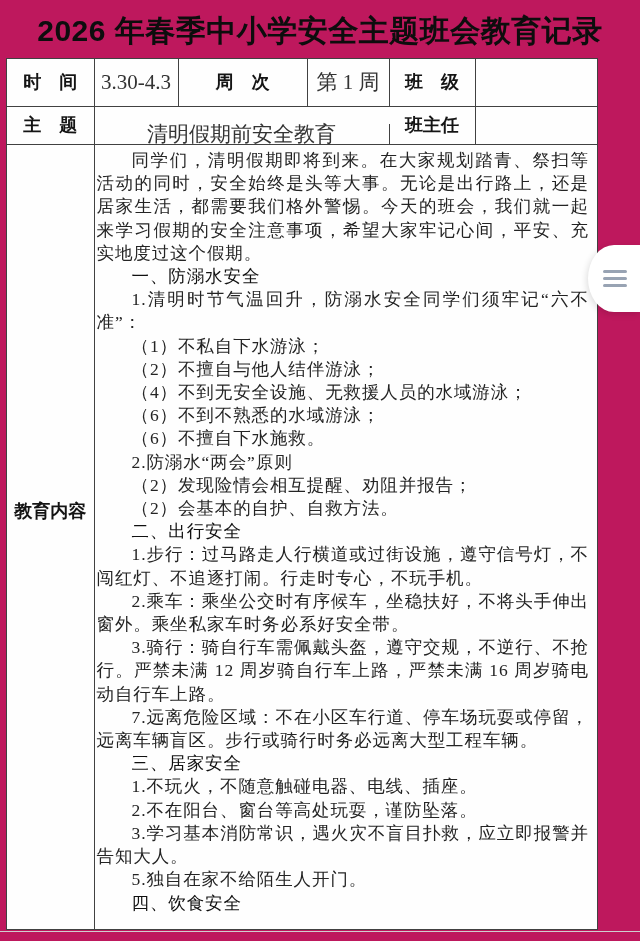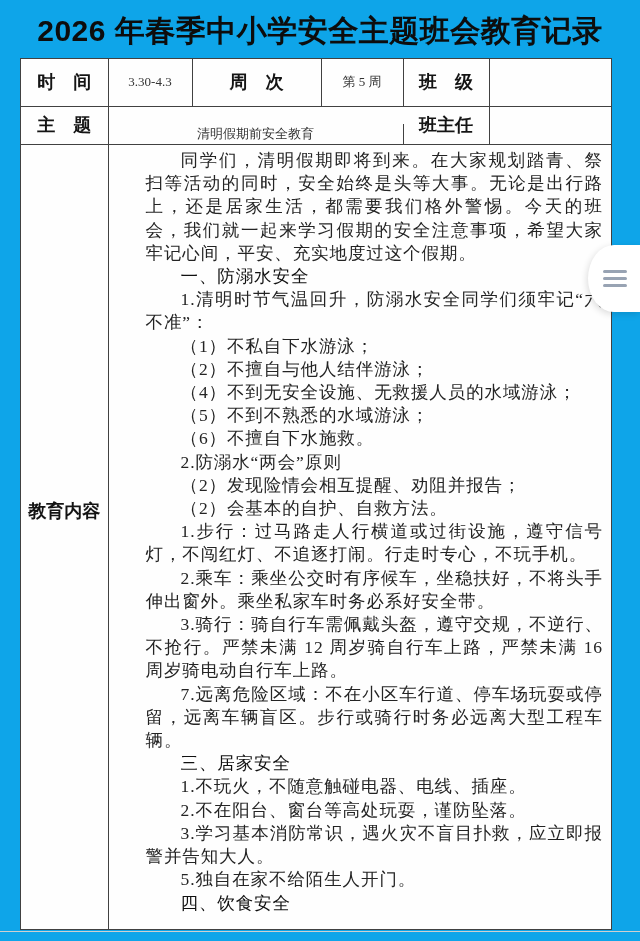--- a/index.html
+++ b/index.html
@@ -1,63 +1,63 @@
 <!DOCTYPE html>
 <html><head>
 <meta charset="utf-8">
 <style>
   * { margin:0; padding:0; box-sizing:border-box; }
   html,body { background:#ffffff; }
   #screen {
     position:relative; width:640px; height:941px;
-    background:#0ea5e9; overflow:hidden;
+    background:#be185d; overflow:hidden;
     font-family:"Liberation Serif", serif;
     color:#262626;
   }
   .doc-title {
     position:absolute; top:11px; left:0; width:640px;
     text-align:center;
     font-family:"Liberation Sans", sans-serif;
     font-weight:700; font-size:30px; letter-spacing:0.5px;
     color:#0d0d0d;
   }
   .record-table {
-    position:absolute; left:20px; top:58px; width:592px; height:872px;
+    position:absolute; left:6px; top:58px; width:592px; height:872px;
     border:1.5px solid #414141;
     display:grid;
     grid-template-columns:87.5px 84px 129px 82px 86px 1fr;
     grid-template-rows:47.5px 38.5px 1fr;
     background:#fefefe;
   }
   .cell { border-right:1.5px solid #414141; border-bottom:1.5px solid #414141; }
   .cell.last-col { border-right:none; }
   .cell.last-row { border-bottom:none; }
   .label-cell {
     display:flex; align-items:center; justify-content:center;
     font-family:"Liberation Sans", sans-serif;
     font-weight:700; font-size:18px; color:#141414;
     white-space:nowrap;
   }
   .value-cell {
     display:flex; align-items:center; justify-content:center;
-    font-size:13px; color:#333; white-space:nowrap;
+    font-size:21px; color:#333; white-space:nowrap;
   }
   .span3 { grid-column:2 / 5;margin-top:17px; }
   .content-cell {
     grid-column:2 / 7;
     padding:4px 8px 0 2px;
     overflow:hidden;
   }
   .content-label-cell {
     display:flex; align-items:flex-start; justify-content:center;
   }
   .content-label-cell span { margin-top:354px; }
   .cp, .ch {
     font-size:17.5px; line-height:23.2px; letter-spacing:0.9px;
-    text-align:justify; text-indent:2em; color:#242424;margin-left:35px;
+    text-align:justify; text-indent:2em; color:#242424;
   }
   .ch { font-weight:400; color:#101010; }
   .fab {
     position:absolute; top:245px; right:0; width:52px; height:67px;
     background:#ffffff;
     border-radius:50% 0 0 50% / 50% 0 0 50%;
     box-shadow:-1px 2px 7px rgba(0,0,0,0.14);
     display:flex; flex-direction:column; justify-content:center;
     padding-left:15px; z-index:5;
   }
@@ -82,21 +82,21 @@
     <div class="cell label-cell">
       <span>时　间</span>
     </div>
     <div class="cell value-cell">
       <span>3.30-4.3</span>
     </div>
     <div class="cell label-cell">
       <span>周　次</span>
     </div>
     <div class="cell value-cell">
-      <span>第 5 周</span>
+      <span>第 1 周</span>
     </div>
     <div class="cell label-cell">
       <span>班　级</span>
     </div>
     <div class="cell value-cell last-col">
       <span></span>
     </div>
 
     <div class="cell label-cell">
       <span>主　题</span>
@@ -114,25 +114,26 @@
     <div class="cell label-cell content-label-cell last-row">
       <span>教育内容</span>
     </div>
     <div class="cell content-cell last-col last-row">
         <p class="cp">同学们，清明假期即将到来。在大家规划踏青、祭扫等活动的同时，安全始终是头等大事。无论是出行路上，还是居家生活，都需要我们格外警惕。今天的班会，我们就一起来学习假期的安全注意事项，希望大家牢记心间，平安、充实地度过这个假期。</p>
         <p class="ch">一、防溺水安全</p>
         <p class="cp">1.清明时节气温回升，防溺水安全同学们须牢记“六不准”：</p>
         <p class="cp">（1）不私自下水游泳；</p>
         <p class="cp">（2）不擅自与他人结伴游泳；</p>
         <p class="cp">（4）不到无安全设施、无救援人员的水域游泳；</p>
-        <p class="cp">（5）不到不熟悉的水域游泳；</p>
+        <p class="cp">（6）不到不熟悉的水域游泳；</p>
         <p class="cp">（6）不擅自下水施救。</p>
         <p class="cp">2.防溺水“两会”原则</p>
         <p class="cp">（2）发现险情会相互提醒、劝阻并报告；</p>
         <p class="cp">（2）会基本的自护、自救方法。</p>
+        <p class="ch">二、出行安全</p>
         <p class="cp">1.步行：过马路走人行横道或过街设施，遵守信号灯，不闯红灯、不追逐打闹。行走时专心，不玩手机。</p>
         <p class="cp">2.乘车：乘坐公交时有序候车，坐稳扶好，不将头手伸出窗外。乘坐私家车时务必系好安全带。</p>
         <p class="cp">3.骑行：骑自行车需佩戴头盔，遵守交规，不逆行、不抢行。严禁未满 12 周岁骑自行车上路，严禁未满 16 周岁骑电动自行车上路。</p>
         <p class="cp">7.远离危险区域：不在小区车行道、停车场玩耍或停留，远离车辆盲区。步行或骑行时务必远离大型工程车辆。</p>
         <p class="ch">三、居家安全</p>
         <p class="cp">1.不玩火，不随意触碰电器、电线、插座。</p>
         <p class="cp">2.不在阳台、窗台等高处玩耍，谨防坠落。</p>
         <p class="cp">3.学习基本消防常识，遇火灾不盲目扑救，应立即报警并告知大人。</p>
         <p class="cp">5.独自在家不给陌生人开门。</p>
         <p class="ch">四、饮食安全</p>

